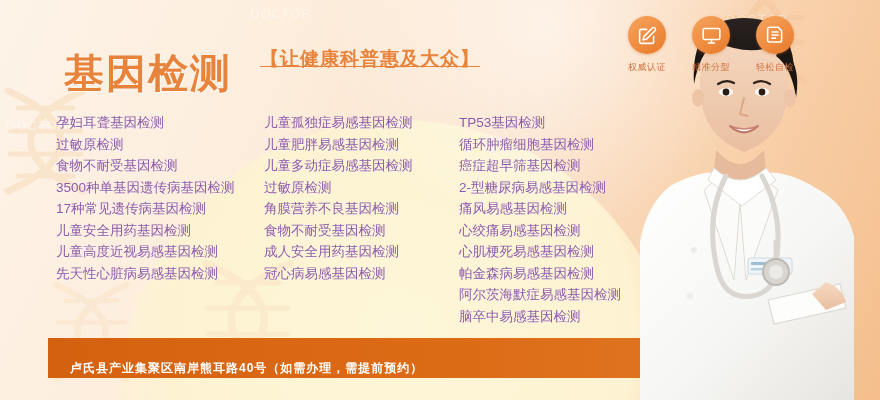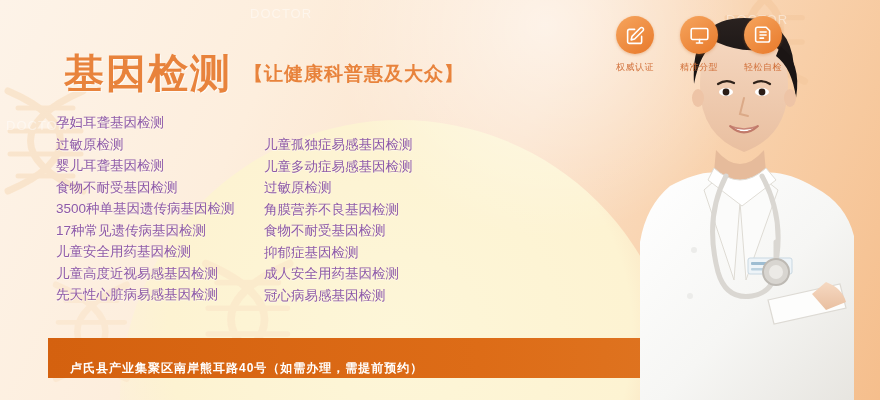--- a/index.html
+++ b/index.html
@@ -34,46 +34,46 @@
     border-radius:50%;
     background:radial-gradient(circle at 50% 38%,#fdf6d8 0%,#fdf3d2 52%,rgba(253,243,210,0) 72%);
     pointer-events:none;
   }
   .blob2{
     position:absolute;left:330px;top:-190px;width:430px;height:430px;border-radius:50%;
     background:radial-gradient(circle,rgba(255,255,255,.55) 0%,rgba(255,255,255,0) 70%);
     pointer-events:none;
   }
   
-  .head{position:absolute;left:64px;top:46px;display:flex;align-items:center;}
+  .head{position:absolute;left:64px;top:46px;display:flex;align-items:flex-start;}
   .title{
     font-size:40px;font-weight:bold;color:#e8833c;letter-spacing:2px;
     text-shadow:1px 1px 0 rgba(255,255,255,.7);
   }
   .subtitle{
-    margin-left:12px;font-size:19px;font-weight:bold;color:#e8833c;letter-spacing:1px;
+    margin-left:28px;font-size:19px;font-weight:bold;color:#e8833c;letter-spacing:1px;text-decoration:underline;
   }
   
   .badges{position:absolute;left:616px;top:16px;display:flex;gap:14px;z-index:6;}
-  .badge{width:50px;display:flex;flex-direction:column;align-items:flex-start;}
+  .badge{width:50px;display:flex;flex-direction:column;align-items:flex-end;}
   .badge-circle{
     width:38px;height:38px;border-radius:50%;
     background:linear-gradient(145deg,#f6a55e,#e8792a);
     display:flex;align-items:center;justify-content:center;
     box-shadow:0 1px 3px rgba(200,110,40,.35);
   }
   .badge-circle svg{display:block;}
   .badge-label{
     margin-top:7px;font-size:9px;color:#d1703a;white-space:nowrap;letter-spacing:.5px;
   }
   
   .cols{position:absolute;left:56px;top:112px;display:flex;z-index:4;justify-content:space-between;}
   .col{display:flex;flex-direction:column;}
   .col-1{width:208px;}
-  .col-2{width:195px;margin-top:22px;}
+  .col-2{width:195px;}
   .col-3{width:220px;}
   .item{
     font-size:13.5px;color:#8e5aa8;line-height:21.5px;height:21.5px;white-space:nowrap;
     text-shadow:0 1px 0 rgba(255,255,255,.5);
   }
   
   .doctor{position:absolute;right:0;top:0;width:250px;height:400px;z-index:5;overflow:hidden;}
   .doctor svg{display:block;position:absolute;right:0;bottom:0;}
   
   .banner{
@@ -166,37 +166,48 @@
         </svg>
       </div>
       <div class="badge-label">轻松自检</div>
     </div>
   </div>
 
   <div class="cols">
     <div class="col col-1">
       <div class="item">孕妇耳聋基因检测</div>
       <div class="item">过敏原检测</div>
-      <div class="item">婴儿耳聋基因检测</div>
       <div class="item">食物不耐受基因检测</div>
       <div class="item">3500种单基因遗传病基因检测</div>
       <div class="item">17种常见遗传病基因检测</div>
       <div class="item">儿童安全用药基因检测</div>
       <div class="item">儿童高度近视易感基因检测</div>
       <div class="item">先天性心脏病易感基因检测</div>
     </div>
     <div class="col col-2">
       <div class="item">儿童孤独症易感基因检测</div>
+      <div class="item">儿童肥胖易感基因检测</div>
       <div class="item">儿童多动症易感基因检测</div>
       <div class="item">过敏原检测</div>
       <div class="item">角膜营养不良基因检测</div>
       <div class="item">食物不耐受基因检测</div>
-      <div class="item">抑郁症基因检测</div>
       <div class="item">成人安全用药基因检测</div>
       <div class="item">冠心病易感基因检测</div>
+    </div>
+    <div class="col col-3">
+      <div class="item">TP53基因检测</div>
+      <div class="item">循环肿瘤细胞基因检测</div>
+      <div class="item">癌症超早筛基因检测</div>
+      <div class="item">2-型糖尿病易感基因检测</div>
+      <div class="item">痛风易感基因检测</div>
+      <div class="item">心绞痛易感基因检测</div>
+      <div class="item">心肌梗死易感基因检测</div>
+      <div class="item">帕金森病易感基因检测</div>
+      <div class="item">阿尔茨海默症易感基因检测</div>
+      <div class="item">脑卒中易感基因检测</div>
     </div>
   </div>
 
   <div class="doctor">
     <svg width="250" height="400" viewBox="0 0 250 400">
       <defs>
         <linearGradient id="coat" x1="0" y1="0" x2="1" y2="1">
           <stop offset="0%" stop-color="#ffffff"></stop>
           <stop offset="55%" stop-color="#f6f6f4"></stop>
           <stop offset="100%" stop-color="#e7e5e0"></stop>

